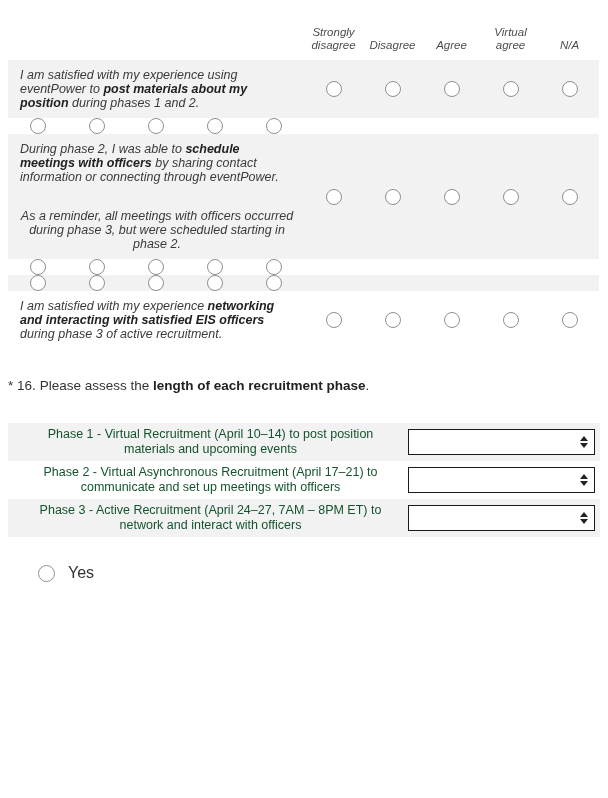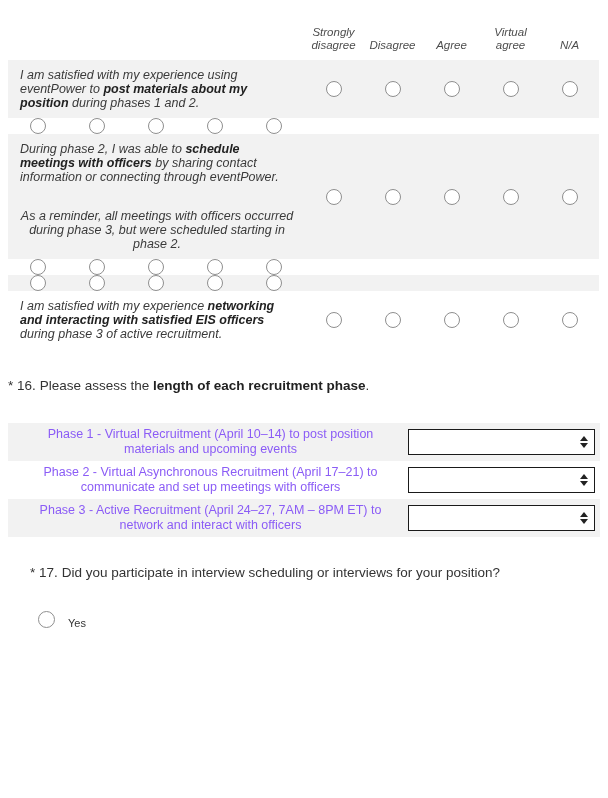--- a/index.html
+++ b/index.html
@@ -39,38 +39,38 @@
     flex: 0 0 auto;
   }
 
   
   .q16-title { margin-top: 27px; }
   .q16-table { margin-top: 28px; width: 592px; }
   .q16-row { display: flex; align-items: center; min-height: 37px; padding: 4px 5px; }
   .q16-row.shade { background: #f2f2f2; }
   .q16-label {
     flex: 1; text-align: center; padding: 0 12px;
-    font-size: 12.5px; line-height: 15px; color: #8b5cf6;
+    font-size: 12.5px; line-height: 15px; color: #14532d;
   }
   .q16-select {
     width: 187px; height: 26px; background: #ffffff;
     border: 1px solid #1a1a1a;
     display: flex; align-items: center; justify-content: flex-end;
     padding-right: 6px; cursor: pointer; flex: 0 0 auto;
   }
   .spinner { display: flex; flex-direction: column; gap: 2px; }
   .tri-up { width: 0; height: 0; border-left: 4px solid transparent; border-right: 4px solid transparent; border-bottom: 5px solid #222222; }
   .tri-down { width: 0; height: 0; border-left: 4px solid transparent; border-right: 4px solid transparent; border-top: 5px solid #222222; }
 
   
   .q17 { margin-top: 26px; padding-left: 22px; }
   .q17-option { display: flex; align-items: center; gap: 13px; margin-left: 8px; }
   .q17-option.first { margin-top: 27px; }
   .radio-lg { width: 17px; height: 17px; }
-  .opt-label { font-size: 11px; color: #333333; margin-top: 8px; }
+  .opt-label { font-size: 16px; color: #333333; }
 </style>
 </head>
 <body>
 
 <div class="page">
 
   <div>
 
     <div class="matrix">
       <div class="matrix-header">
@@ -227,23 +227,20 @@
             <span class="spinner">
               <span class="tri-up"></span>
               <span class="tri-down"></span>
             </span>
           </div>
         </div>
       </div>
   </div>
 
   <div class="q17">
-    <div class="q-title">
-      <span class="q-num">* 17.</span><span>Did you participate in interview scheduling or interviews for your position?</span>
-    </div>
     <div class="q17-option first">
       <span class="radio radio-lg"></span>
       <span class="opt-label">Yes</span>
     </div>
 
   </div>
 
 </div>
 
 </body></html>

